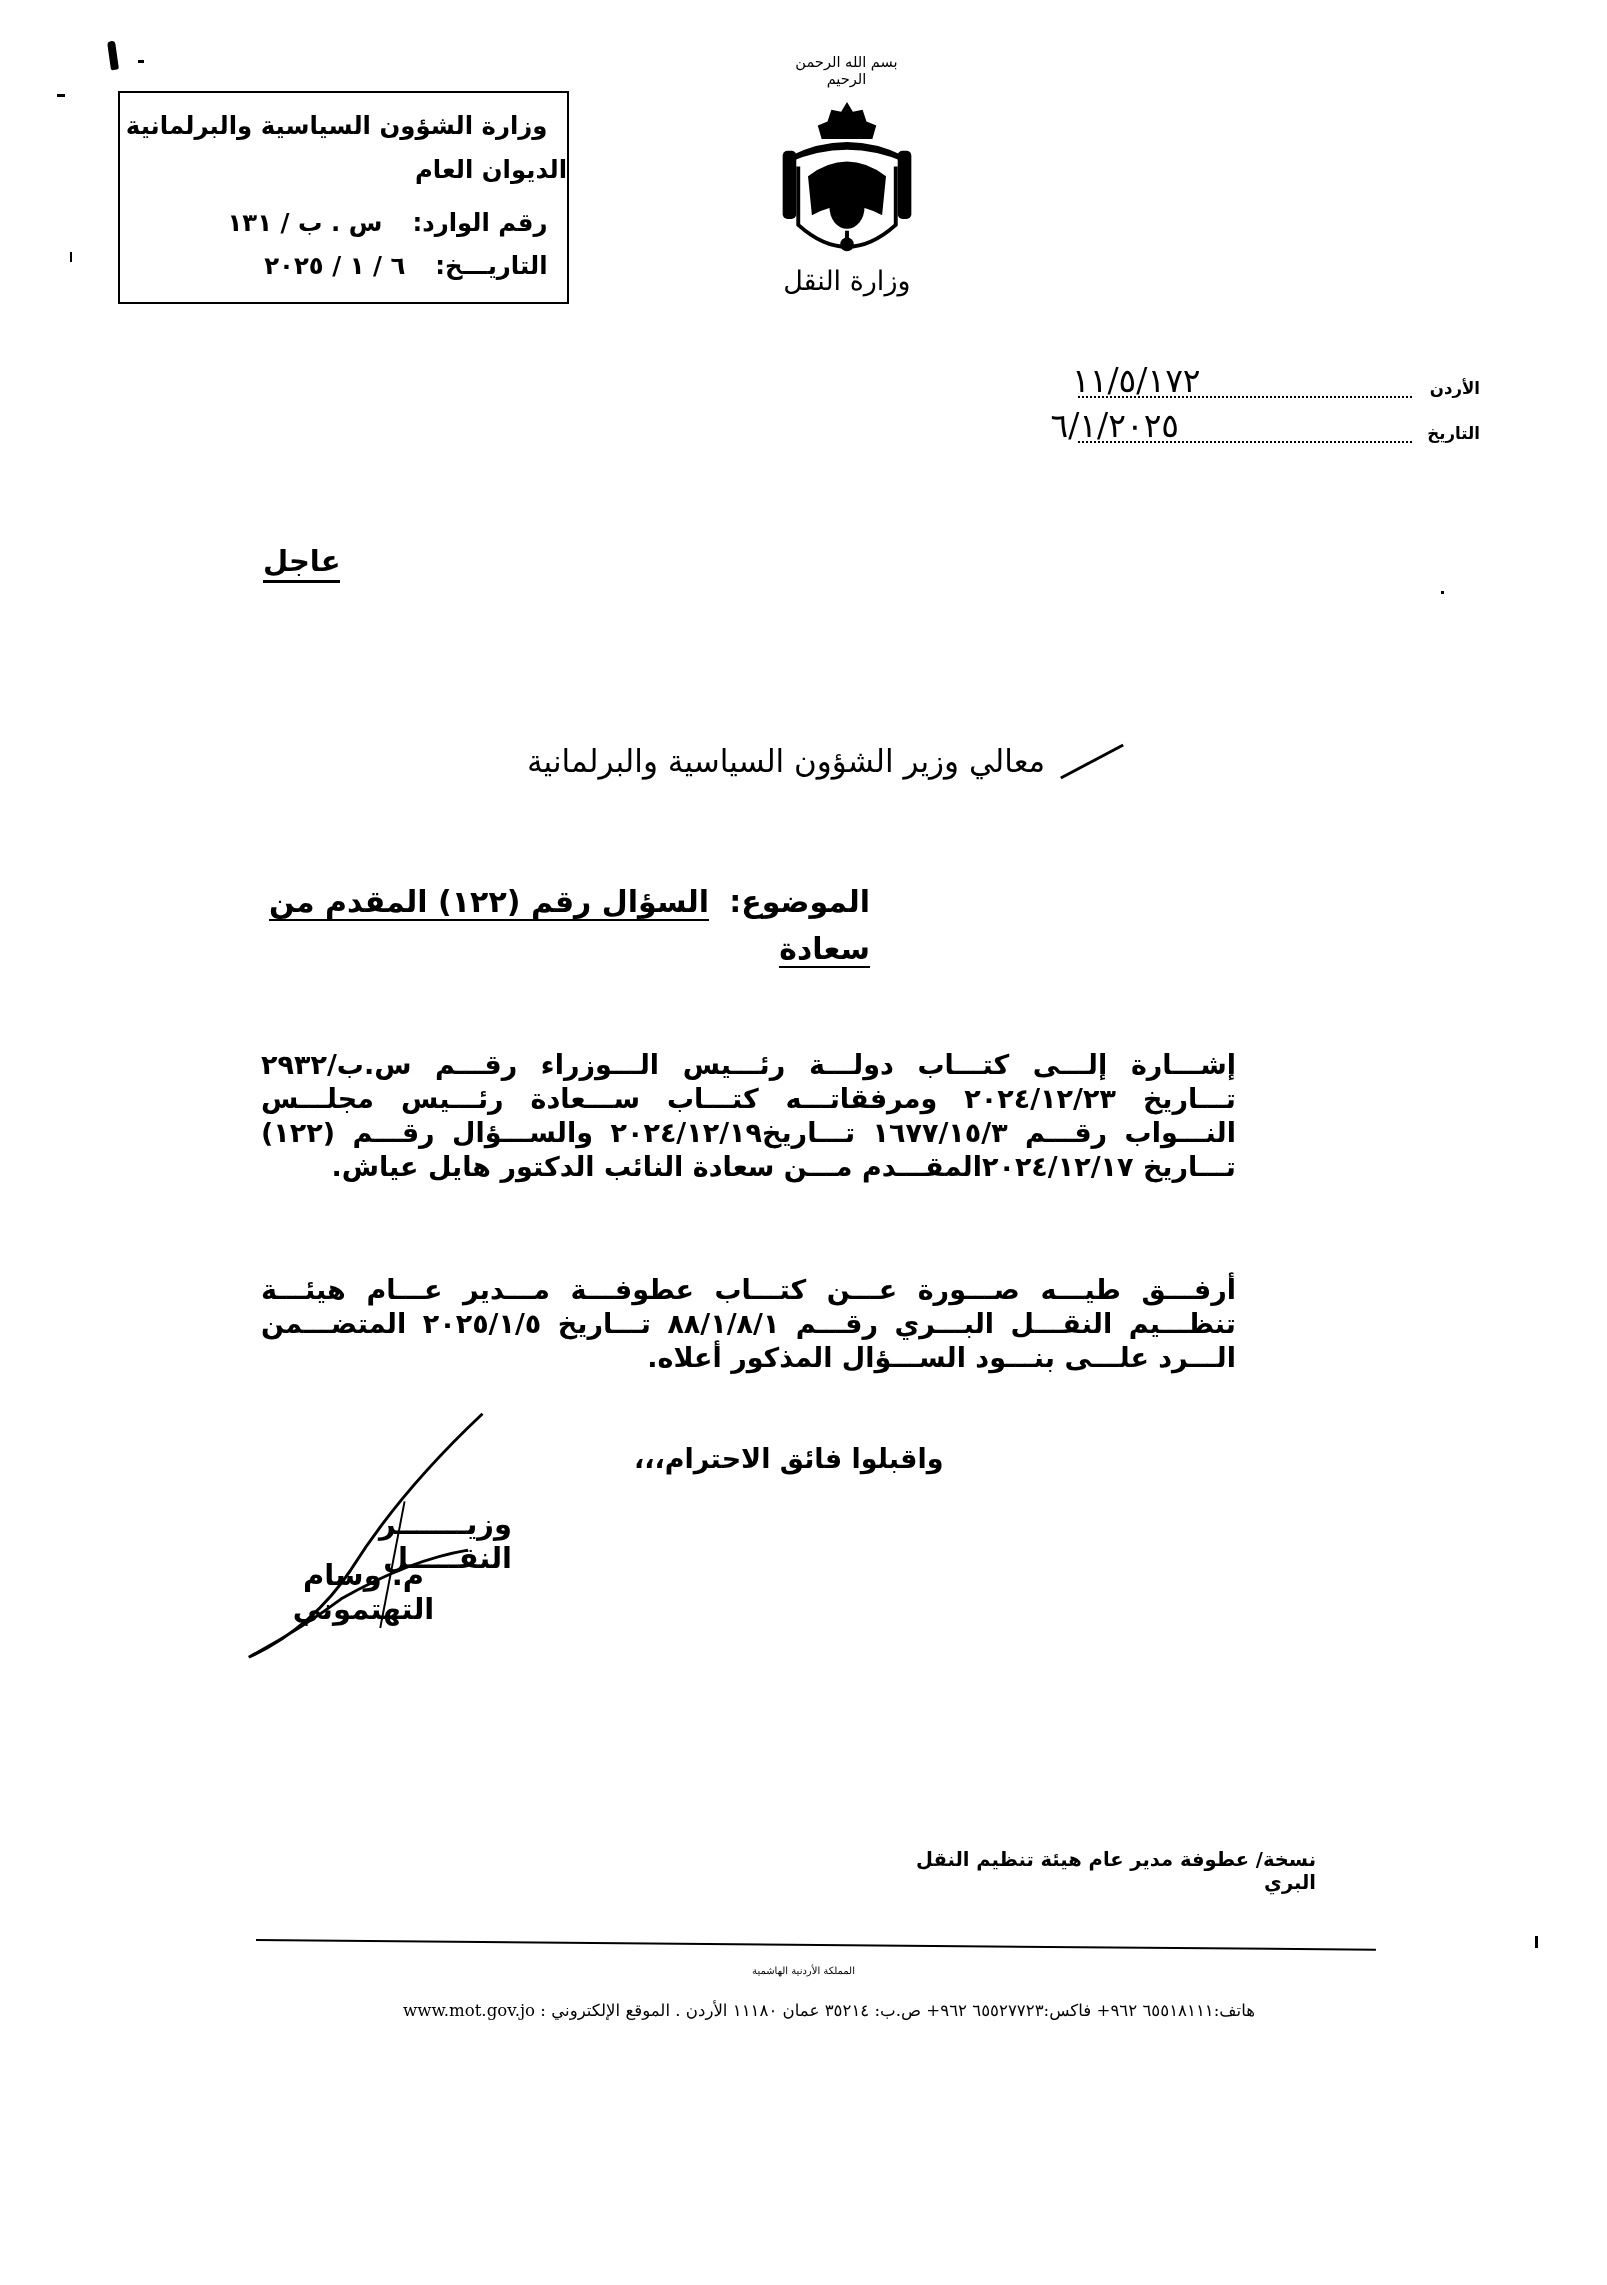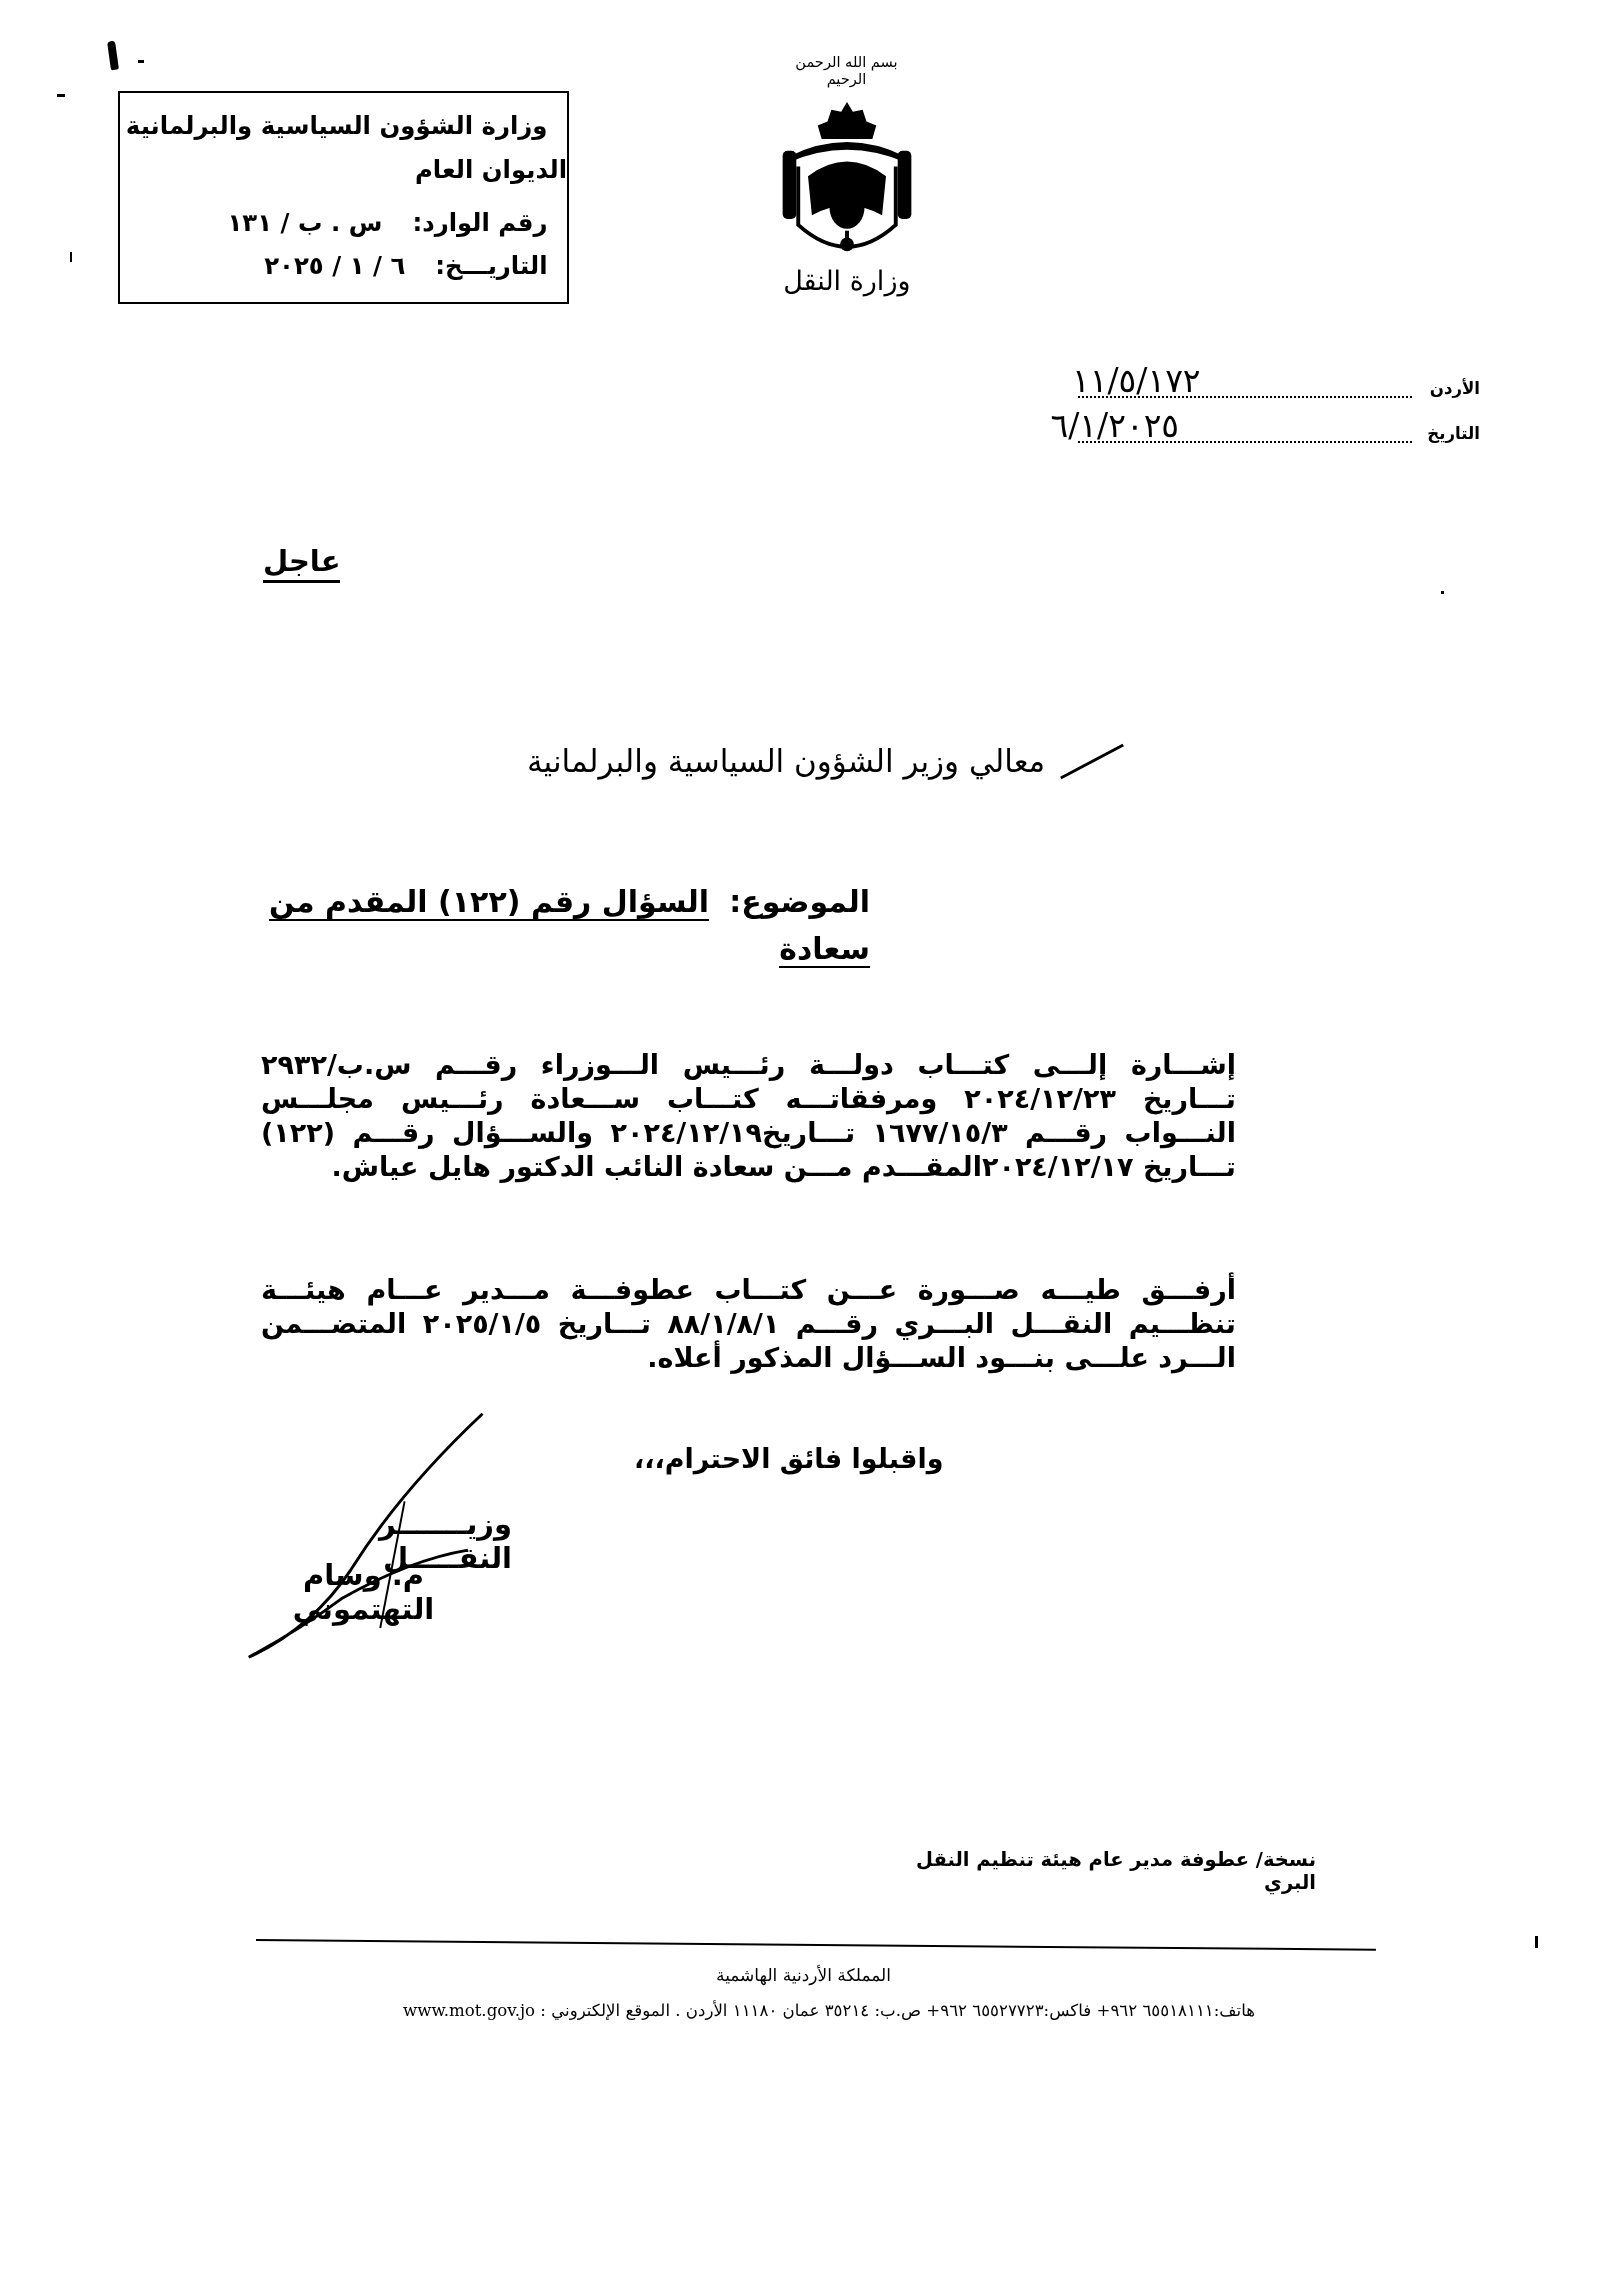--- a/index.html
+++ b/index.html
@@ -52,21 +52,21 @@
     .p2 { top: 1273px; }
 
     .closing { left: 634px; top: 1443px; font-size: 27px; font-weight: bold; direction: rtl; }
     .sig-title { left: 249px; top: 1507px; font-size: 29px; font-weight: bold; direction: rtl; width: 263px; text-align: right; }
     .sig-name { left: 232px; top: 1558px; font-size: 29px; font-weight: bold; direction: rtl; width: 263px; text-align: center; }
     .signature { left: 234px; top: 1404px; width: 273px; height: 263px; }
 
     .cc { left: 858px; top: 1848px; width: 458px; font-size: 19.5px; font-weight: bold; direction: rtl; text-align: right; }
 
     .footer-rule { left: 256px; top: 1939px; width: 1120px; height: 0; border-top: 2.9px solid #000; transform: rotate(0.5deg); transform-origin: left; }
-    .footer-kingdom { left: 0; right: 0; top: 1965px; text-align: center; font-size: 17px; direction: rtl; font-family: "DejaVu Serif", serif; }
+    .footer-kingdom { left: 0; right: 0; top: 1965px; text-align: center; font-size: 10px; direction: rtl; font-family: "DejaVu Serif", serif; }
     .footer-contact { left: 312px; top: 2001px; width: 1034px; font-size: 16.6px; direction: rtl; text-align: center; white-space: nowrap; font-family: "DejaVu Serif", serif; }
 
     .speck { position: absolute; background: #000; }
   </style>
 </head>
 <body>
 
 <div class="abs" style="left:109px;top:41px;width:7.8px;height:29px;background:#000;border-radius:3.9px 3.9px 2px 2px;transform:rotate(-8deg);"></div>
 <div class="speck" style="left:138px;top:60px;width:5.9px;height:2.9px;"></div>
 <div class="speck" style="left:57px;top:94px;width:7.8px;height:2.9px;"></div>

